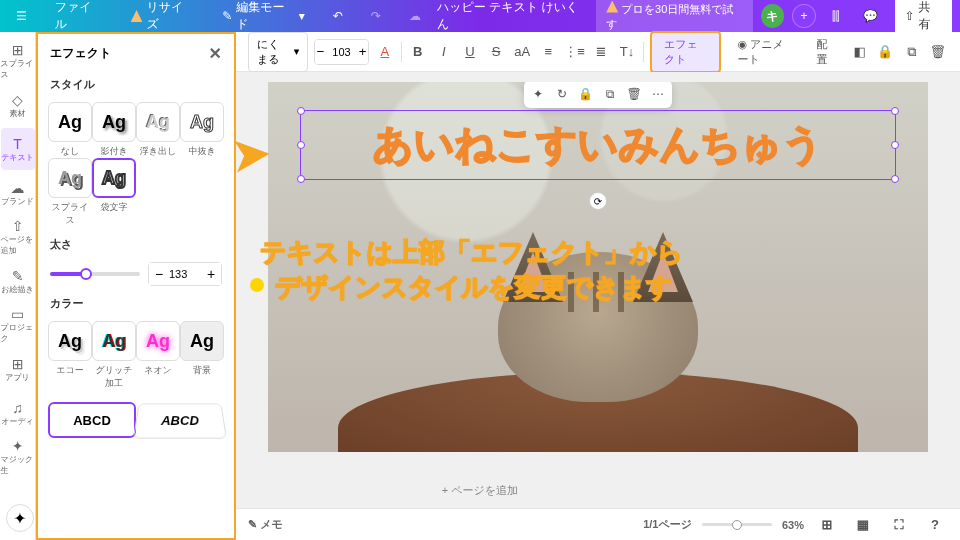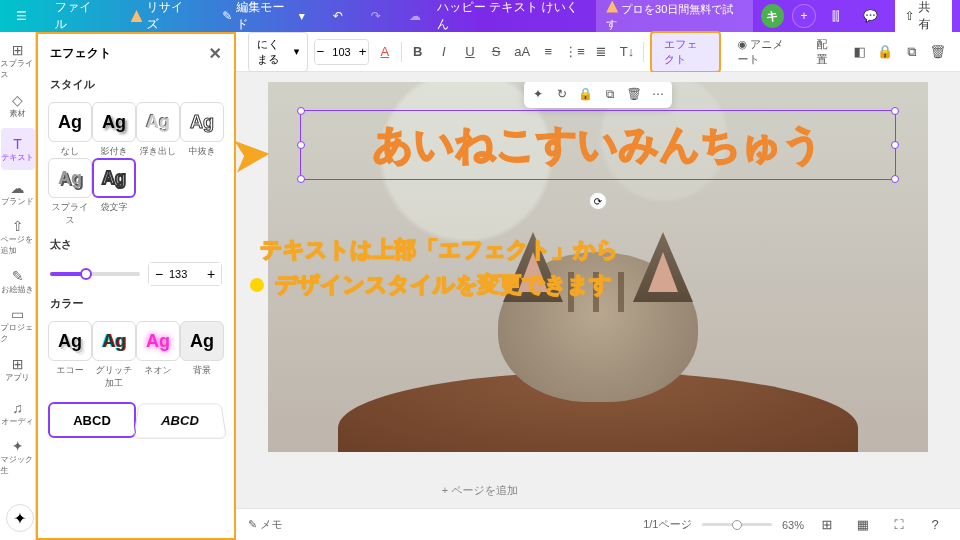--- a/index.html
+++ b/index.html
@@ -77,29 +77,29 @@
 .face-stripe { position: absolute; width: 6px; height: 40px; background: rgba(90,70,50,0.6); top: 20px; }
 .sel-box { position: absolute; top: 28px; left: 32px; right: 32px; height: 70px; border: 1px solid #8b3dff; }
 .sel-handle { position: absolute; width: 8px; height: 8px; background: white; border: 1px solid #8b3dff; border-radius: 50%; }
 .main-text { position: absolute; top: 35px; left: 0; right: 0; text-align: center; font-size: 40px; font-weight: 900; color: #f5a623; -webkit-text-stroke: 2px #f08830; }
 .float-toolbar { position: absolute; top: -2px; left: 50%; transform: translateX(-50%); background: white; border-radius: 6px; box-shadow: 0 2px 8px rgba(0,0,0,0.15); display: flex; padding: 3px; gap: 2px; }
 .float-toolbar span { width: 22px; height: 22px; display: flex; align-items: center; justify-content: center; font-size: 12px; cursor: pointer; color: #555; }
 .rotate-handle { position: absolute; top: 110px; left: 50%; transform: translateX(-50%); width: 18px; height: 18px; background: white; border: 1px solid #ccc; border-radius: 50%; display: flex; align-items: center; justify-content: center; font-size: 10px; }
 
 
 .arrow { position: absolute; left: 230px; top: 125px; font-size: 50px; color: #f5a623; transform: rotate(-5deg); }
-.annotation { position: absolute; font-size: 22px; font-weight: 900; color: #000000; -webkit-text-stroke: 1.5px #f5a623; text-shadow: 0 0 2px #f5a623; }
+.annotation { position: absolute; font-size: 26px; font-weight: 900; color: #000000; -webkit-text-stroke: 1.5px #f5a623; text-shadow: 0 0 2px #f5a623; }
 .anno1 { left: 260px; top: 235px; }
 .anno2 { left: 275px; top: 270px; }
 .yellow-dot { position: absolute; left: 250px; top: 278px; width: 14px; height: 14px; background: #ffd500; border-radius: 50%; }
 
 .add-page { position: absolute; bottom: 36px; left: 50%; transform: translateX(-50%); font-size: 11px; color: #888; padding: 6px 14px; cursor: pointer; }
 
 
-.bottom-bar { position: absolute; left: 236px; right: 0; bottom: 0; height: 32px; background: white; border-top: 1px solid #e5e5e5; display: flex; align-items: center; padding: 0 12px; gap: 10px; font-size: 11px; color: #666; }
+.bottom-bar { position: absolute; left: 236px; right: 0; bottom: 0; height: 32px; background: white; border-top: 1px solid #e5e5e5; display: flex; align-items: center; padding: 0 12px; gap: 10px; font-size: 11px; color: #666; font-weight: bold; }
 .bottom-right { margin-left: auto; display: flex; align-items: center; gap: 10px; }
 .zoom-slider { width: 70px; height: 3px; background: #ddd; border-radius: 2px; position: relative; }
 .zoom-thumb { position: absolute; left: 50%; top: 50%; transform: translate(-50%,-50%); width: 10px; height: 10px; background: white; border: 1px solid #999; border-radius: 50%; }
 
 .magic-btn { position: absolute; left: 6px; bottom: 8px; width: 28px; height: 28px; border-radius: 50%; background: white; border: 1px solid #ddd; display: flex; align-items: center; justify-content: center; }
 </style>
 </head>
 <body>
 
 <div class="header">

